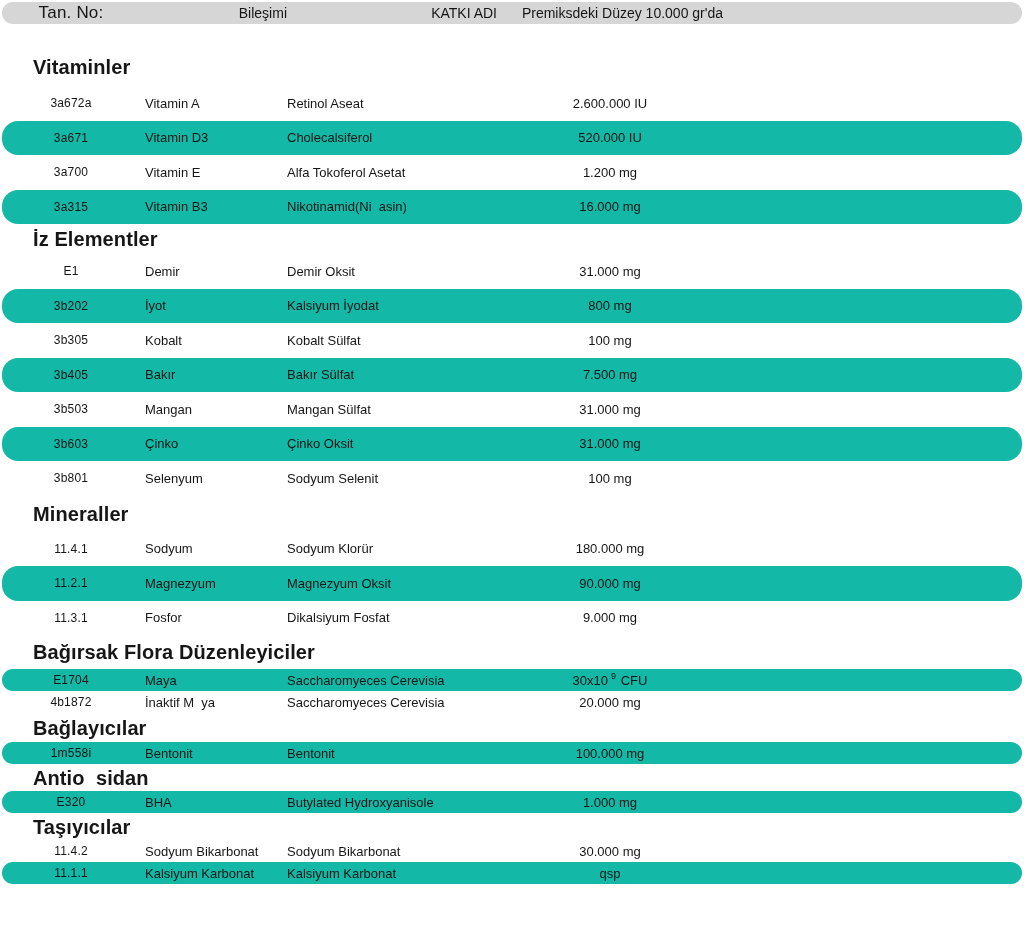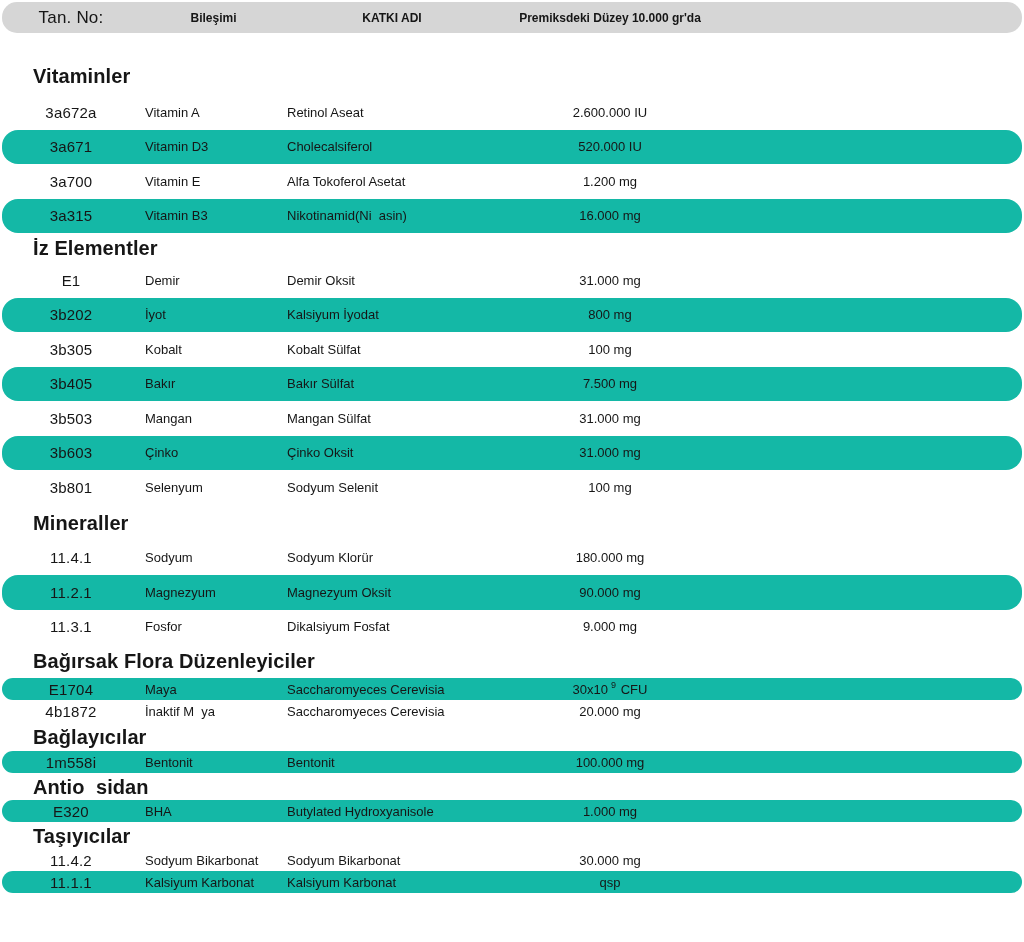--- a/index.html
+++ b/index.html
@@ -11,44 +11,44 @@
   .page { width:1024px; height:942px; }
 
   
   .grid5 {
     display:grid;
     grid-template-columns:138px 147px 210px 226px 1fr;
     align-items:center;
   }
 
   .header-bar {
-    height:31px; margin:2px 2px 0 2px;
+    height:22px; margin:2px 2px 0 2px;
     background:#d6d6d6; border-radius:15px;
   }
   .header-bar .h-id   { font-size:17px; text-align:center; letter-spacing:0.2px; }
-  .header-bar .h-col  { font-size:12px; font-weight:bold; text-align:center; }
+  .header-bar .h-col  { font-size:14px; font-weight:normal; text-align:right; }
 
   .sec-title {
     font-size:20px; font-weight:bold; padding-left:33px;
     line-height:26px; letter-spacing:0.1px;
   }
   
   .s0 .sec-title { padding-top:30px; padding-bottom:6px; }
   .s1 .sec-title { padding-top:2px;  padding-bottom:2px; }
   .s2 .sec-title { padding-top:5px;  padding-bottom:5px; }
   .s3 .sec-title { padding-top:4px;  padding-bottom:4px; }
   .s4 .sec-title { padding-top:2px;  padding-bottom:1px; }
   .s5 .sec-title { padding-top:1px;  padding-bottom:0; }
   .s6 .sec-title { padding-top:1px;  padding-bottom:0; }
 
   .row { height:34.5px; margin:0 2px; }
   .s3 .row, .s4 .row, .s5 .row, .s6 .row { height:22px; }
   .row.shaded { background:#14b8a6; border-radius:16px; }
 
-  .c-id   { font-size:15px; text-align:center; letter-spacing:0.2px; }
+  .c-id   { font-size:12px; text-align:center; letter-spacing:0.2px; }
   .c-comp { font-size:13px; padding-left:5px; }
   .c-add  { font-size:13px; }
   .c-amt  { font-size:13px; text-align:center; }
   .c-amt sup { font-size:9px; margin-left:3px; margin-right:1px; position:relative; top:-1px; }
 </style>
 </head>
 <body>
 
 <div class="page">
 

